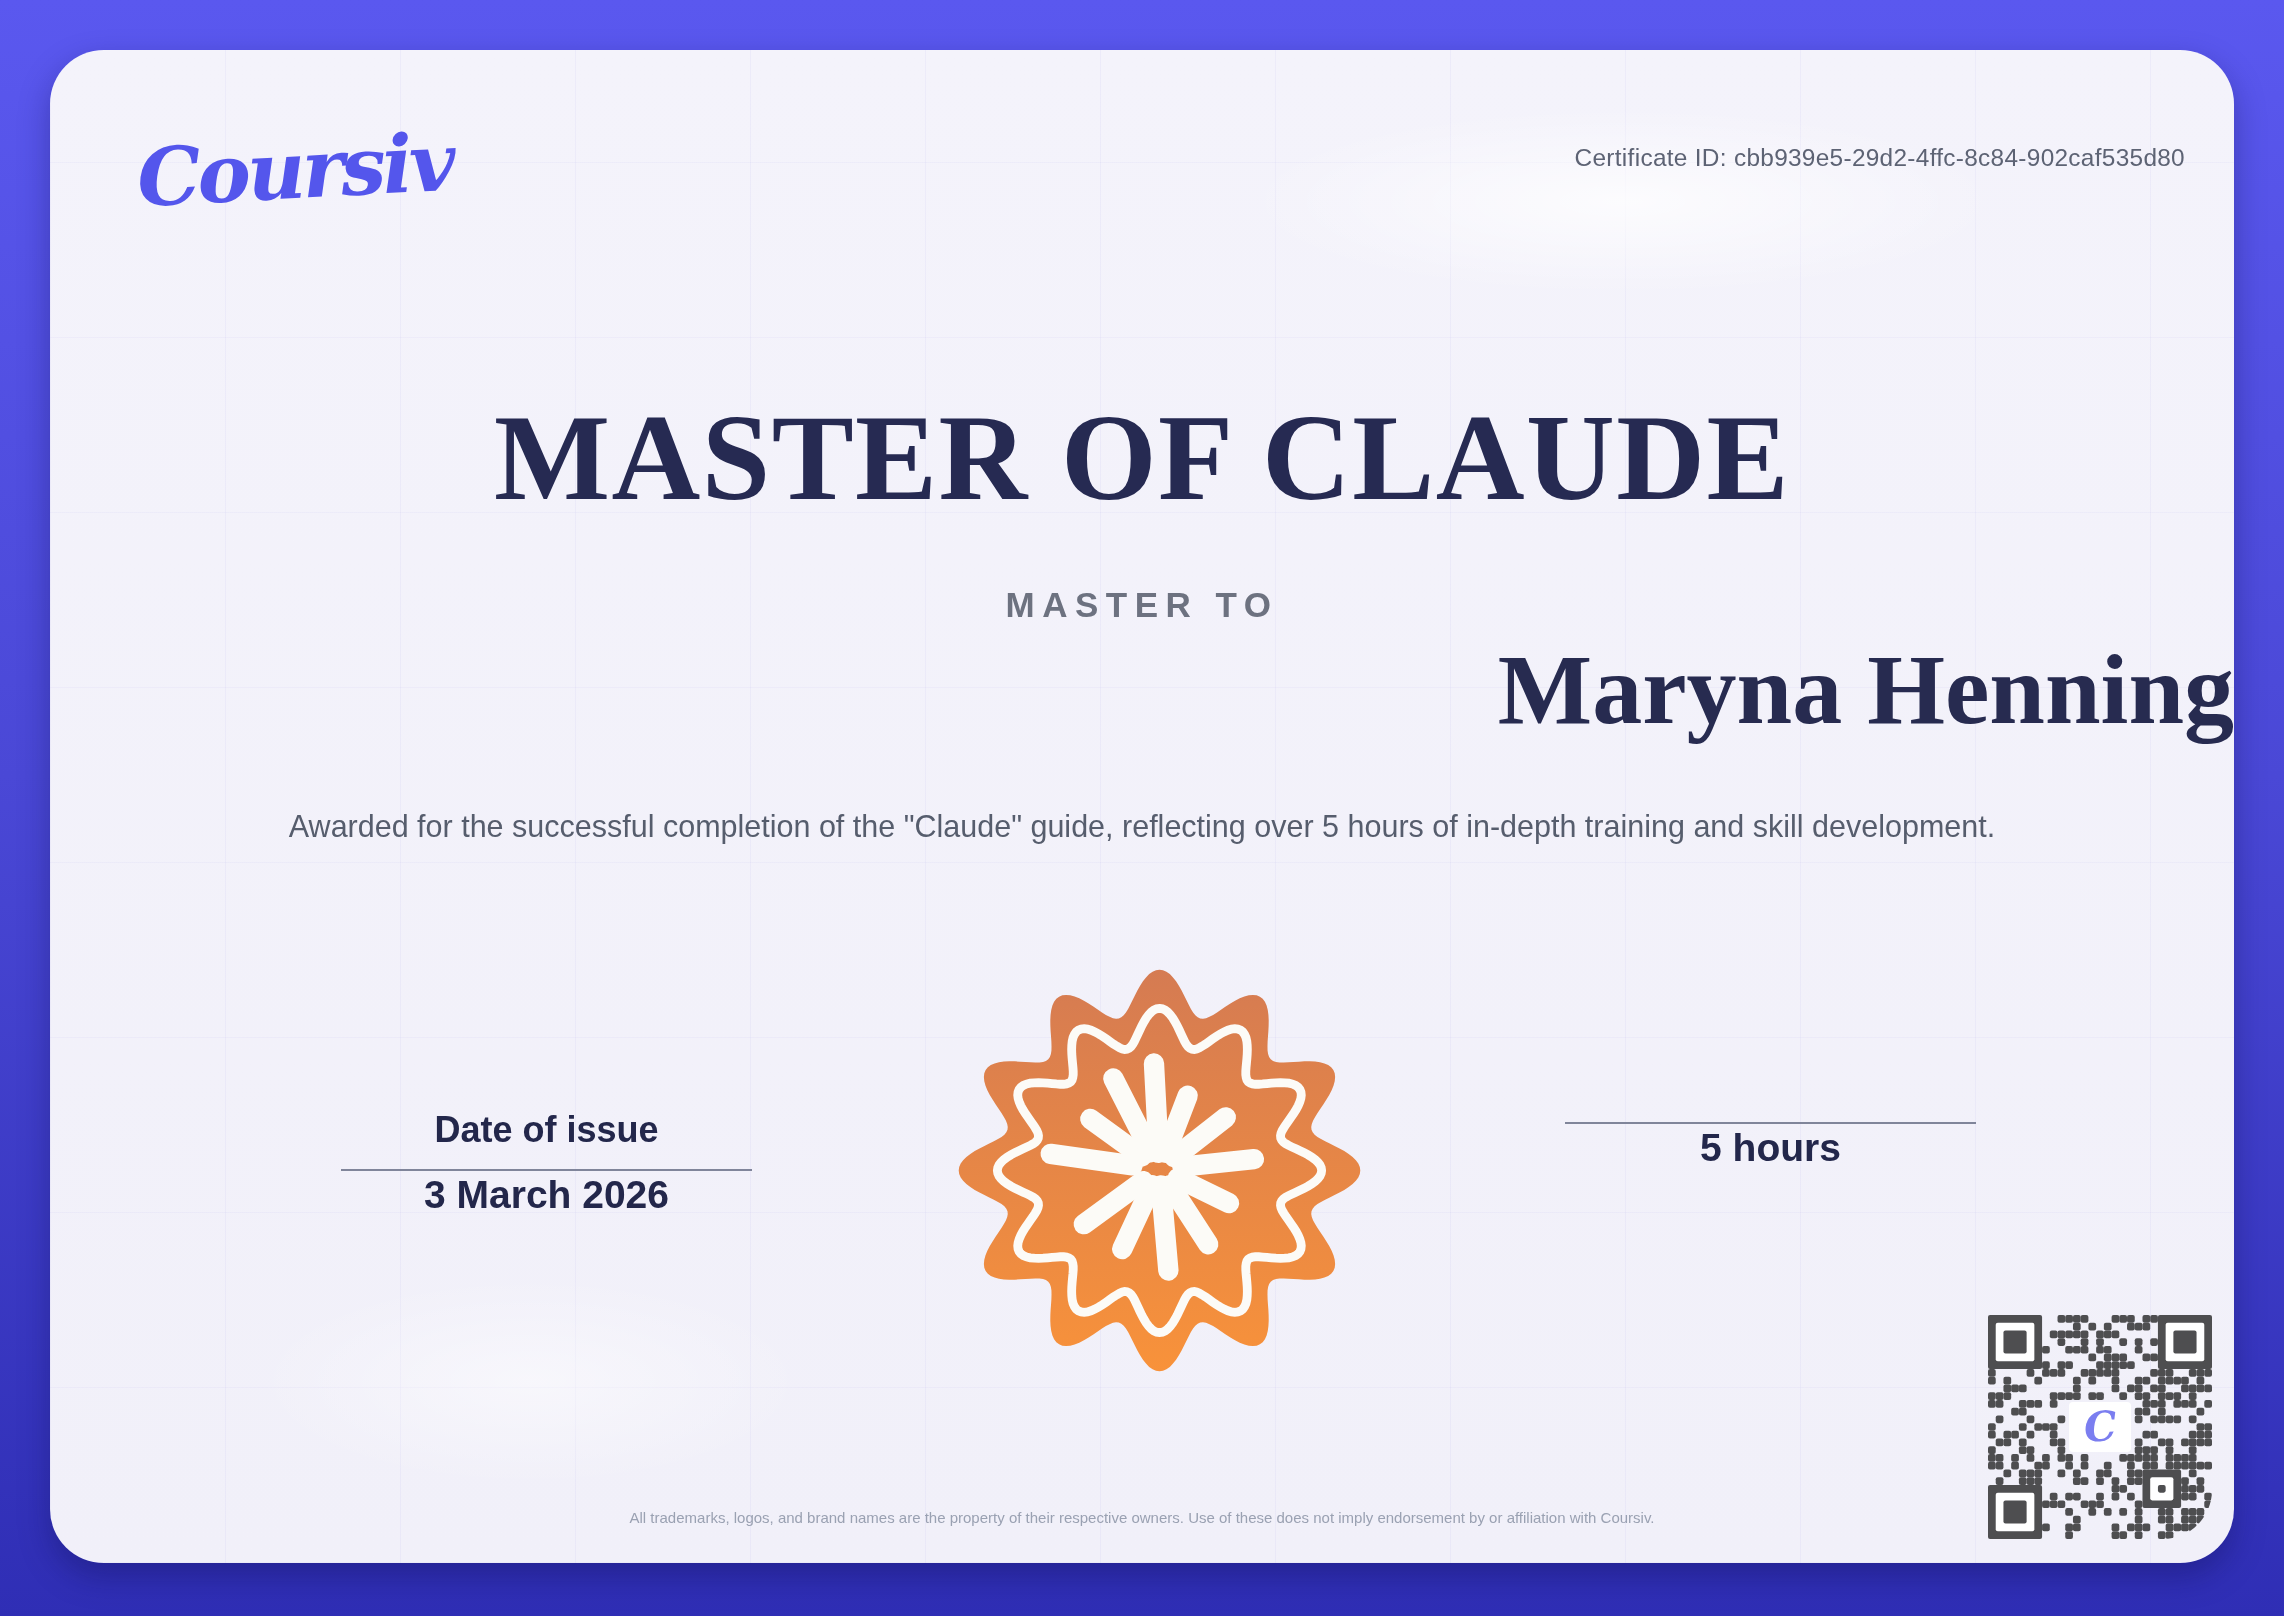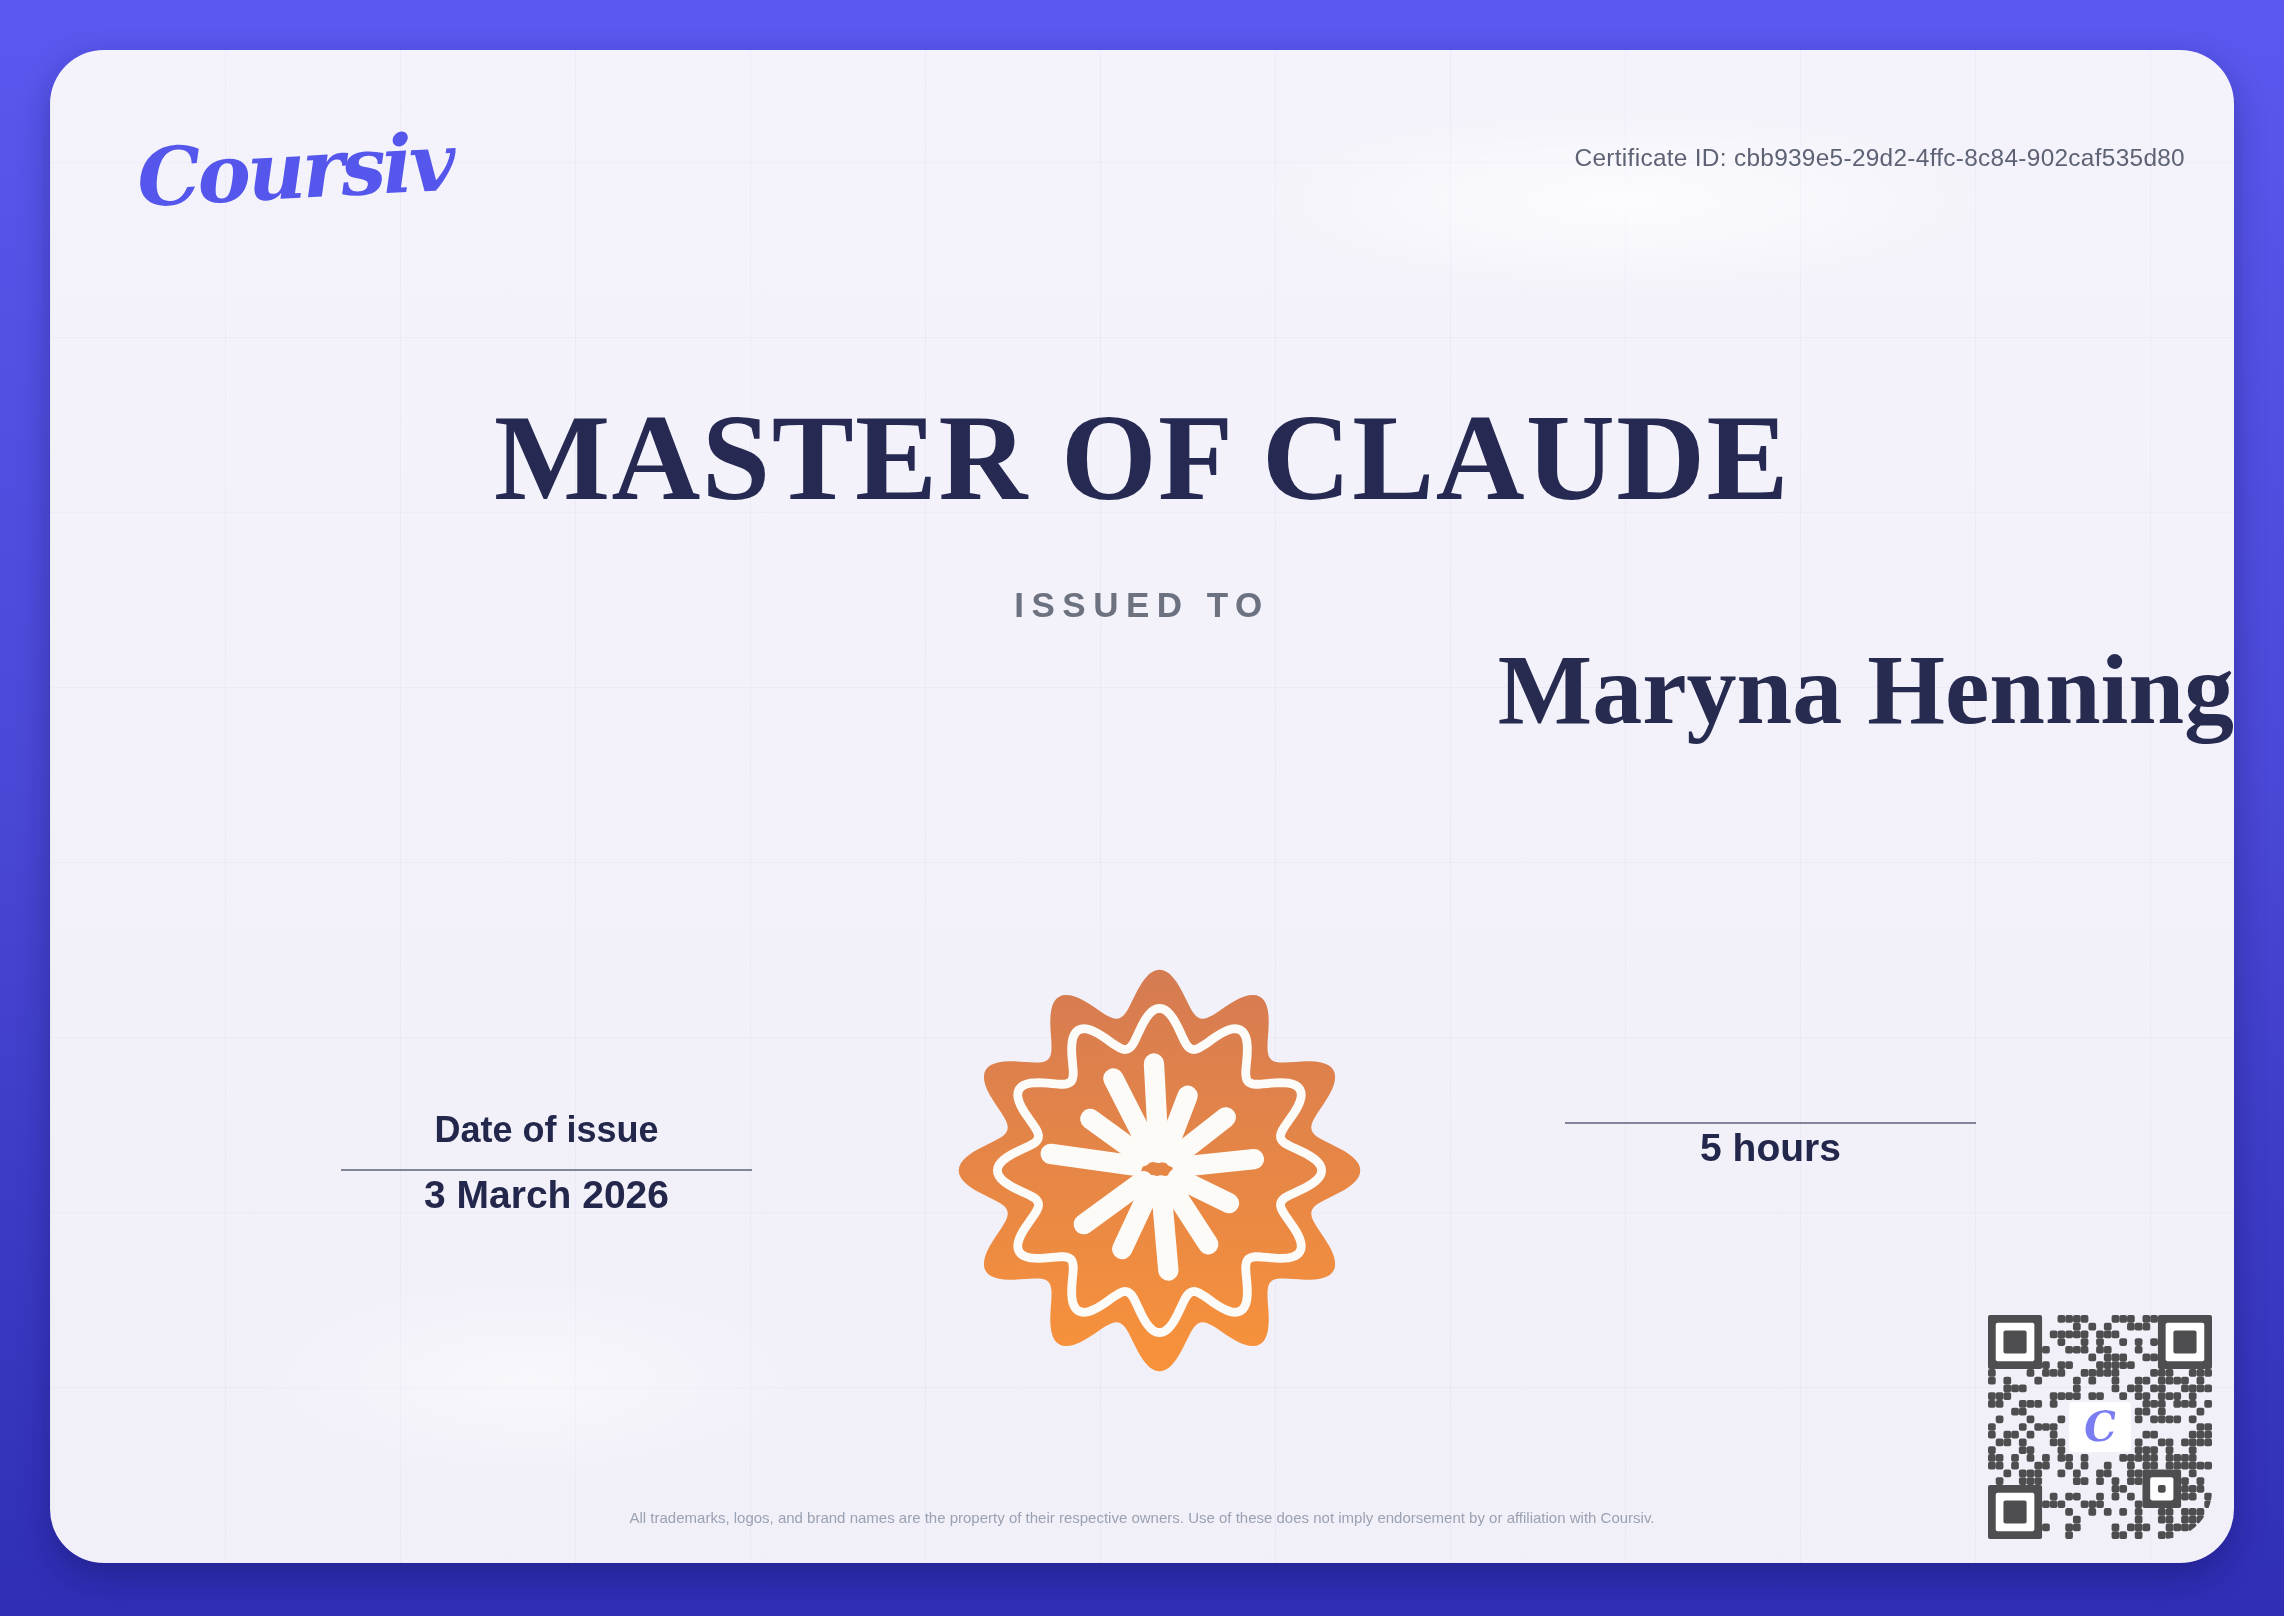--- a/index.html
+++ b/index.html
@@ -94,24 +94,25 @@
 
 <div class="stage">
   <div class="card">
 
     <div class="logo">Coursiv</div>
 
     <div class="cert-id">Certificate ID: cbb939e5-29d2-4ffc-8c84-902caf535d80</div>
 
     <h1 class="title">MASTER OF CLAUDE</h1>
 
-    <div class="issued-to">ISSUED TO</div>
+    <div class="issued-to">MASTER TO</div>
 
     <div class="recipient">Maryna Henning</div>
 
+    <p class="desc">Awarded for the successful completion of the "Claude" guide, reflecting over 5 hours of in-depth training and skill development.</p>
 
     <svg class="badge" id="badge-svg" viewBox="0 0 600 600">
         <defs>
           <linearGradient id="sealGrad" x1="0" y1="0" x2="0" y2="1">
             <stop offset="0" stop-color="#d57b52"></stop>
             <stop offset="1" stop-color="#f8923a"></stop>
           </linearGradient>
         </defs>
         <path d="M300.0 4.0L305.2 4.7L310.2 6.9L315.2 10.5L319.9 15.3L324.4 21.1L328.6 27.6L332.6 34.6L336.3 41.9L339.8 49.0L343.1 55.8L346.3 61.9L349.5 67.1L352.8 71.3L356.3 74.2L360.0 75.9L364.1 76.3L368.6 75.5L373.6 73.5L379.0 70.6L384.8 67.0L391.1 62.8L397.6 58.3L404.5 53.9L411.4 49.8L418.3 46.2L425.1 43.5L431.6 41.7L437.7 41.1L443.2 41.7L448.0 43.7L452.1 46.9L455.4 51.3L457.9 56.9L459.6 63.4L460.6 70.6L461.0 78.4L460.9 86.5L460.5 94.6L459.9 102.5L459.4 110.0L459.2 116.9L459.3 123.0L460.1 128.3L461.6 132.6L464.0 136.0L467.4 138.4L471.7 139.9L477.0 140.7L483.1 140.8L490.0 140.6L497.5 140.1L505.4 139.5L513.5 139.1L521.6 139.0L529.4 139.4L536.6 140.4L543.1 142.1L548.7 144.6L553.1 147.9L556.3 152.0L558.3 156.8L558.9 162.3L558.3 168.4L556.5 174.9L553.8 181.7L550.2 188.6L546.1 195.5L541.7 202.4L537.2 208.9L533.0 215.2L529.4 221.0L526.5 226.4L524.5 231.4L523.7 235.9L524.1 240.0L525.8 243.7L528.7 247.2L532.9 250.5L538.1 253.7L544.2 256.9L551.0 260.2L558.1 263.7L565.4 267.4L572.4 271.4L578.9 275.6L584.7 280.1L589.5 284.8L593.1 289.8L595.3 294.8L596.0 300.0L595.3 305.2L593.1 310.2L589.5 315.2L584.7 319.9L578.9 324.4L572.4 328.6L565.4 332.6L558.1 336.3L551.0 339.8L544.2 343.1L538.1 346.3L532.9 349.5L528.7 352.8L525.8 356.3L524.1 360.0L523.7 364.1L524.5 368.6L526.5 373.6L529.4 379.0L533.0 384.8L537.2 391.1L541.7 397.6L546.1 404.5L550.2 411.4L553.8 418.3L556.5 425.1L558.3 431.6L558.9 437.7L558.3 443.2L556.3 448.0L553.1 452.1L548.7 455.4L543.1 457.9L536.6 459.6L529.4 460.6L521.6 461.0L513.5 460.9L505.4 460.5L497.5 459.9L490.0 459.4L483.1 459.2L477.0 459.3L471.7 460.1L467.4 461.6L464.0 464.0L461.6 467.4L460.1 471.7L459.3 477.0L459.2 483.1L459.4 490.0L459.9 497.5L460.5 505.4L460.9 513.5L461.0 521.6L460.6 529.4L459.6 536.6L457.9 543.1L455.4 548.7L452.1 553.1L448.0 556.3L443.2 558.3L437.7 558.9L431.6 558.3L425.1 556.5L418.3 553.8L411.4 550.2L404.5 546.1L397.6 541.7L391.1 537.2L384.8 533.0L379.0 529.4L373.6 526.5L368.6 524.5L364.1 523.7L360.0 524.1L356.3 525.8L352.8 528.7L349.5 532.9L346.3 538.1L343.1 544.2L339.8 551.0L336.3 558.1L332.6 565.4L328.6 572.4L324.4 578.9L319.9 584.7L315.2 589.5L310.2 593.1L305.2 595.3L300.0 596.0L294.8 595.3L289.8 593.1L284.8 589.5L280.1 584.7L275.6 578.9L271.4 572.4L267.4 565.4L263.7 558.1L260.2 551.0L256.9 544.2L253.7 538.1L250.5 532.9L247.2 528.7L243.7 525.8L240.0 524.1L235.9 523.7L231.4 524.5L226.4 526.5L221.0 529.4L215.2 533.0L208.9 537.2L202.4 541.7L195.5 546.1L188.6 550.2L181.7 553.8L174.9 556.5L168.4 558.3L162.3 558.9L156.8 558.3L152.0 556.3L147.9 553.1L144.6 548.7L142.1 543.1L140.4 536.6L139.4 529.4L139.0 521.6L139.1 513.5L139.5 505.4L140.1 497.5L140.6 490.0L140.8 483.1L140.7 477.0L139.9 471.7L138.4 467.4L136.0 464.0L132.6 461.6L128.3 460.1L123.0 459.3L116.9 459.2L110.0 459.4L102.5 459.9L94.6 460.5L86.5 460.9L78.4 461.0L70.6 460.6L63.4 459.6L56.9 457.9L51.3 455.4L46.9 452.1L43.7 448.0L41.7 443.2L41.1 437.7L41.7 431.6L43.5 425.1L46.2 418.3L49.8 411.4L53.9 404.5L58.3 397.6L62.8 391.1L67.0 384.8L70.6 379.0L73.5 373.6L75.5 368.6L76.3 364.1L75.9 360.0L74.2 356.3L71.3 352.8L67.1 349.5L61.9 346.3L55.8 343.1L49.0 339.8L41.9 336.3L34.6 332.6L27.6 328.6L21.1 324.4L15.3 319.9L10.5 315.2L6.9 310.2L4.7 305.2L4.0 300.0L4.7 294.8L6.9 289.8L10.5 284.8L15.3 280.1L21.1 275.6L27.6 271.4L34.6 267.4L41.9 263.7L49.0 260.2L55.8 256.9L61.9 253.7L67.1 250.5L71.3 247.2L74.2 243.7L75.9 240.0L76.3 235.9L75.5 231.4L73.5 226.4L70.6 221.0L67.0 215.2L62.8 208.9L58.3 202.4L53.9 195.5L49.8 188.6L46.2 181.7L43.5 174.9L41.7 168.4L41.1 162.3L41.7 156.8L43.7 152.0L46.9 147.9L51.3 144.6L56.9 142.1L63.4 140.4L70.6 139.4L78.4 139.0L86.5 139.1L94.6 139.5L102.5 140.1L110.0 140.6L116.9 140.8L123.0 140.7L128.3 139.9L132.6 138.4L136.0 136.0L138.4 132.6L139.9 128.3L140.7 123.0L140.8 116.9L140.6 110.0L140.1 102.5L139.5 94.6L139.1 86.5L139.0 78.4L139.4 70.6L140.4 63.4L142.1 56.9L144.6 51.3L147.9 46.9L152.0 43.7L156.8 41.7L162.3 41.1L168.4 41.7L174.9 43.5L181.7 46.2L188.6 49.8L195.5 53.9L202.4 58.3L208.9 62.8L215.2 67.0L221.0 70.6L226.4 73.5L231.4 75.5L235.9 76.3L240.0 75.9L243.7 74.2L247.2 71.3L250.5 67.1L253.7 61.9L256.9 55.8L260.2 49.0L263.7 41.9L267.4 34.6L271.4 27.6L275.6 21.1L280.1 15.3L284.8 10.5L289.8 6.9L294.8 4.7L300.0 4.0Z" fill="url(#sealGrad)"></path>
         <path d="M300.0 61.0L304.2 61.6L308.3 63.5L312.2 66.5L316.0 70.5L319.7 75.4L323.0 80.9L326.2 86.8L329.1 92.9L331.9 98.9L334.5 104.5L337.0 109.6L339.5 114.0L342.1 117.5L344.9 119.9L347.9 121.3L351.2 121.6L354.8 120.9L358.8 119.2L363.1 116.6L367.9 113.5L373.0 109.9L378.4 106.1L383.9 102.3L389.6 98.7L395.3 95.6L400.9 93.2L406.2 91.6L411.1 91.0L415.6 91.5L419.5 93.0L422.8 95.6L425.4 99.3L427.4 103.9L428.7 109.3L429.3 115.3L429.5 121.7L429.3 128.4L428.8 135.2L428.2 141.7L427.6 147.9L427.2 153.6L427.2 158.7L427.8 163.0L428.9 166.5L430.8 169.2L433.5 171.1L437.0 172.2L441.3 172.8L446.4 172.8L452.1 172.4L458.3 171.8L464.8 171.2L471.6 170.7L478.3 170.5L484.7 170.7L490.7 171.3L496.1 172.6L500.7 174.6L504.4 177.2L507.0 180.5L508.5 184.4L509.0 188.9L508.4 193.8L506.8 199.1L504.4 204.7L501.3 210.4L497.7 216.1L493.9 221.6L490.1 227.0L486.5 232.1L483.4 236.9L480.8 241.2L479.1 245.2L478.4 248.8L478.7 252.1L480.1 255.1L482.5 257.9L486.0 260.5L490.4 263.0L495.5 265.5L501.1 268.1L507.1 270.9L513.2 273.8L519.1 277.0L524.6 280.3L529.5 284.0L533.5 287.8L536.5 291.7L538.4 295.8L539.0 300.0L538.4 304.2L536.5 308.3L533.5 312.2L529.5 316.0L524.6 319.7L519.1 323.0L513.2 326.2L507.1 329.1L501.1 331.9L495.5 334.5L490.4 337.0L486.0 339.5L482.5 342.1L480.1 344.9L478.7 347.9L478.4 351.2L479.1 354.8L480.8 358.8L483.4 363.1L486.5 367.9L490.1 373.0L493.9 378.4L497.7 383.9L501.3 389.6L504.4 395.3L506.8 400.9L508.4 406.2L509.0 411.1L508.5 415.6L507.0 419.5L504.4 422.8L500.7 425.4L496.1 427.4L490.7 428.7L484.7 429.3L478.3 429.5L471.6 429.3L464.8 428.8L458.3 428.2L452.1 427.6L446.4 427.2L441.3 427.2L437.0 427.8L433.5 428.9L430.8 430.8L428.9 433.5L427.8 437.0L427.2 441.3L427.2 446.4L427.6 452.1L428.2 458.3L428.8 464.8L429.3 471.6L429.5 478.3L429.3 484.7L428.7 490.7L427.4 496.1L425.4 500.7L422.8 504.4L419.5 507.0L415.6 508.5L411.1 509.0L406.2 508.4L400.9 506.8L395.3 504.4L389.6 501.3L383.9 497.7L378.4 493.9L373.0 490.1L367.9 486.5L363.1 483.4L358.8 480.8L354.8 479.1L351.2 478.4L347.9 478.7L344.9 480.1L342.1 482.5L339.5 486.0L337.0 490.4L334.5 495.5L331.9 501.1L329.1 507.1L326.2 513.2L323.0 519.1L319.7 524.6L316.0 529.5L312.2 533.5L308.3 536.5L304.2 538.4L300.0 539.0L295.8 538.4L291.7 536.5L287.8 533.5L284.0 529.5L280.3 524.6L277.0 519.1L273.8 513.2L270.9 507.1L268.1 501.1L265.5 495.5L263.0 490.4L260.5 486.0L257.9 482.5L255.1 480.1L252.1 478.7L248.8 478.4L245.2 479.1L241.2 480.8L236.9 483.4L232.1 486.5L227.0 490.1L221.6 493.9L216.1 497.7L210.4 501.3L204.7 504.4L199.1 506.8L193.8 508.4L188.9 509.0L184.4 508.5L180.5 507.0L177.2 504.4L174.6 500.7L172.6 496.1L171.3 490.7L170.7 484.7L170.5 478.3L170.7 471.6L171.2 464.8L171.8 458.3L172.4 452.1L172.8 446.4L172.8 441.3L172.2 437.0L171.1 433.5L169.2 430.8L166.5 428.9L163.0 427.8L158.7 427.2L153.6 427.2L147.9 427.6L141.7 428.2L135.2 428.8L128.4 429.3L121.7 429.5L115.3 429.3L109.3 428.7L103.9 427.4L99.3 425.4L95.6 422.8L93.0 419.5L91.5 415.6L91.0 411.1L91.6 406.2L93.2 400.9L95.6 395.3L98.7 389.6L102.3 383.9L106.1 378.4L109.9 373.0L113.5 367.9L116.6 363.1L119.2 358.8L120.9 354.8L121.6 351.2L121.3 347.9L119.9 344.9L117.5 342.1L114.0 339.5L109.6 337.0L104.5 334.5L98.9 331.9L92.9 329.1L86.8 326.2L80.9 323.0L75.4 319.7L70.5 316.0L66.5 312.2L63.5 308.3L61.6 304.2L61.0 300.0L61.6 295.8L63.5 291.7L66.5 287.8L70.5 284.0L75.4 280.3L80.9 277.0L86.8 273.8L92.9 270.9L98.9 268.1L104.5 265.5L109.6 263.0L114.0 260.5L117.5 257.9L119.9 255.1L121.3 252.1L121.6 248.8L120.9 245.2L119.2 241.2L116.6 236.9L113.5 232.1L109.9 227.0L106.1 221.6L102.3 216.1L98.7 210.4L95.6 204.7L93.2 199.1L91.6 193.8L91.0 188.9L91.5 184.4L93.0 180.5L95.6 177.2L99.3 174.6L103.9 172.6L109.3 171.3L115.3 170.7L121.7 170.5L128.4 170.7L135.2 171.2L141.7 171.8L147.9 172.4L153.6 172.8L158.7 172.8L163.0 172.2L166.5 171.1L169.2 169.2L171.1 166.5L172.2 163.0L172.8 158.7L172.8 153.6L172.4 147.9L171.8 141.7L171.2 135.2L170.7 128.4L170.5 121.7L170.7 115.3L171.3 109.3L172.6 103.9L174.6 99.3L177.2 95.6L180.5 93.0L184.4 91.5L188.9 91.0L193.8 91.6L199.1 93.2L204.7 95.6L210.4 98.7L216.1 102.3L221.6 106.1L227.0 109.9L232.1 113.5L236.9 116.6L241.2 119.2L245.2 120.9L248.8 121.6L252.1 121.3L255.1 119.9L257.9 117.5L260.5 114.0L263.0 109.6L265.5 104.5L268.1 98.9L270.9 92.9L273.8 86.8L277.0 80.9L280.3 75.4L284.0 70.5L287.8 66.5L291.7 63.5L295.8 61.6L300.0 61.0Z" fill="none" stroke="#fcfbf7" stroke-width="13"></path>

